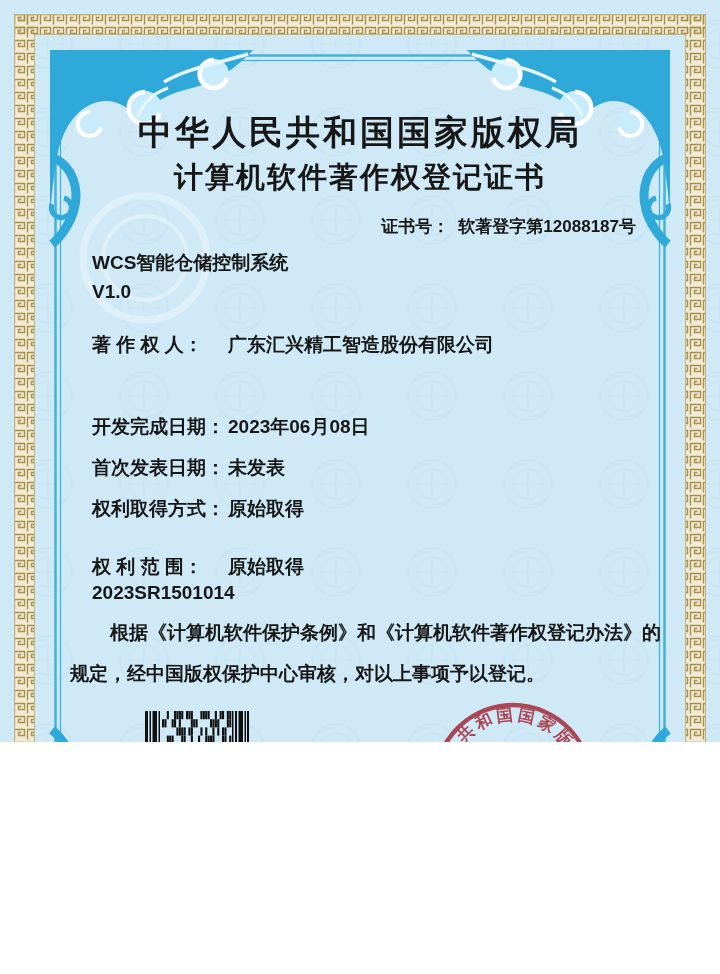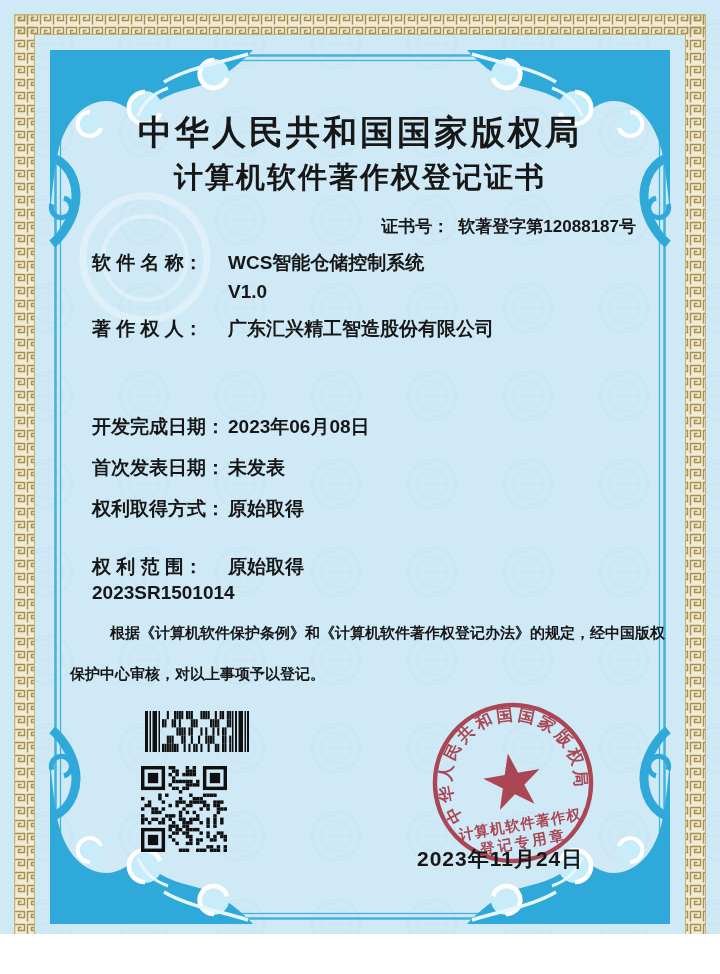--- a/index.html
+++ b/index.html
@@ -1,17 +1,17 @@
 <!DOCTYPE html>
 <html style="--page_bg: #cfe9f6; --border_gold: #a6914b; --border_cream: #f0ead7; --border_line: #c6b378; --frame_blue: #41b3dd; --flourish_blue: #2fa9da; --flourish_light: #c9ecfa; --watermark_blue: #b9dcee; --text_dark: #171717; --seal_red: #cf3c49; --code_black: #101010;"><head>
 <meta charset="utf-8">
 <style>
   html,body{margin:0;padding:0;}
   .page{
-    position:relative;width:720px;height:934px;overflow:hidden;
+    position:relative;width:720px;height:742px;overflow:hidden;
     background:var(--page_bg,#cfe9f6);
     font-family:"Liberation Sans", sans-serif;
     color:var(--text_dark,#171717);
   }
   svg{display:block}
   .bg-svg{position:absolute;left:0;top:0;}
   .gk-stroke{stroke:var(--border_gold,#a6914b);fill:none;stroke-width:1.4px;}
   .gk-bg{fill:var(--border_cream,#f0ead7);}
   .gk-line{stroke:var(--border_line,#c6b378);fill:none;stroke-width:1px;}
   .frame-blue{stroke:var(--frame_blue,#41b3dd);fill:none;}
@@ -24,21 +24,21 @@
   .title1{position:absolute;left:0;right:0;top:110px;text-align:center;
     font-size:34px;font-weight:bold;letter-spacing:3px;}
   .title2{position:absolute;left:0;right:0;top:158px;text-align:center;
     font-size:29px;font-weight:bold;letter-spacing:2px;}
   .certno{position:absolute;top:215px;right:84px;font-size:17px;font-weight:bold;text-align:right;}
   .certno .num{margin-left:9px;}
   .field-row{position:absolute;left:92px;display:flex;font-size:19px;font-weight:bold;line-height:1.55;}
   .field-row .lbl{flex:0 0 136px;white-space:nowrap;}
   .field-row .val{white-space:nowrap;}
   .statement{position:absolute;left:70px;right:54px;top:612px;
-    font-size:15px;font-weight:bold;line-height:41px;text-indent:40px;}
+    font-size:19px;font-weight:bold;line-height:41px;text-indent:40px;}
   .barcode{position:absolute;left:145px;top:711px;}
   .qrcode{position:absolute;left:141px;top:766px;}
   .seal{position:absolute;left:428px;top:698px;mix-blend-mode:multiply;opacity:.92;}
   .seal-ink{fill:var(--seal_red,#cf3c49);}
   .seal-ring{stroke:var(--seal_red,#cf3c49);fill:none;stroke-width:4.5px;}
   .seal-text{fill:var(--seal_red,#cf3c49);font-weight:bold;font-family:"Liberation Sans",sans-serif;}
   .issue-date{position:absolute;left:417px;top:845px;font-size:21px;font-weight:bold;letter-spacing:1px;text-align:right;}
 </style>
 </head>
 <body>
@@ -104,27 +104,26 @@
     <use href="#flo" transform="translate(672,926) scale(-1,-1)"></use>
   </svg>
 
   <div class="title1">中华人民共和国国家版权局</div>
   <div class="title2">计算机软件著作权登记证书</div>
   <div class="certno">
     <span>证书号：</span><span class="num">软著登字第12088187号</span>
   </div>
 
   <div class="field-row" style="top:248px">
-    <span class="lbl">软 件 名 称：</span>
     <span class="val">
       <div>WCS智能仓储控制系统</div>
       <div>V1.0</div>
     </span>
   </div>
-  <div class="field-row" style="top:314px">
+  <div class="field-row" style="top:330px">
     <span class="lbl">著 作 权 人：</span>
     <span class="val">广东汇兴精工智造股份有限公司</span>
   </div>
   <div class="field-row" style="top:412px">
     <span class="lbl">开发完成日期：</span>
     <span class="val">2023年06月08日</span>
   </div>
   <div class="field-row" style="top:453px">
     <span class="lbl">首次发表日期：</span>
     <span class="val">未发表</span>

